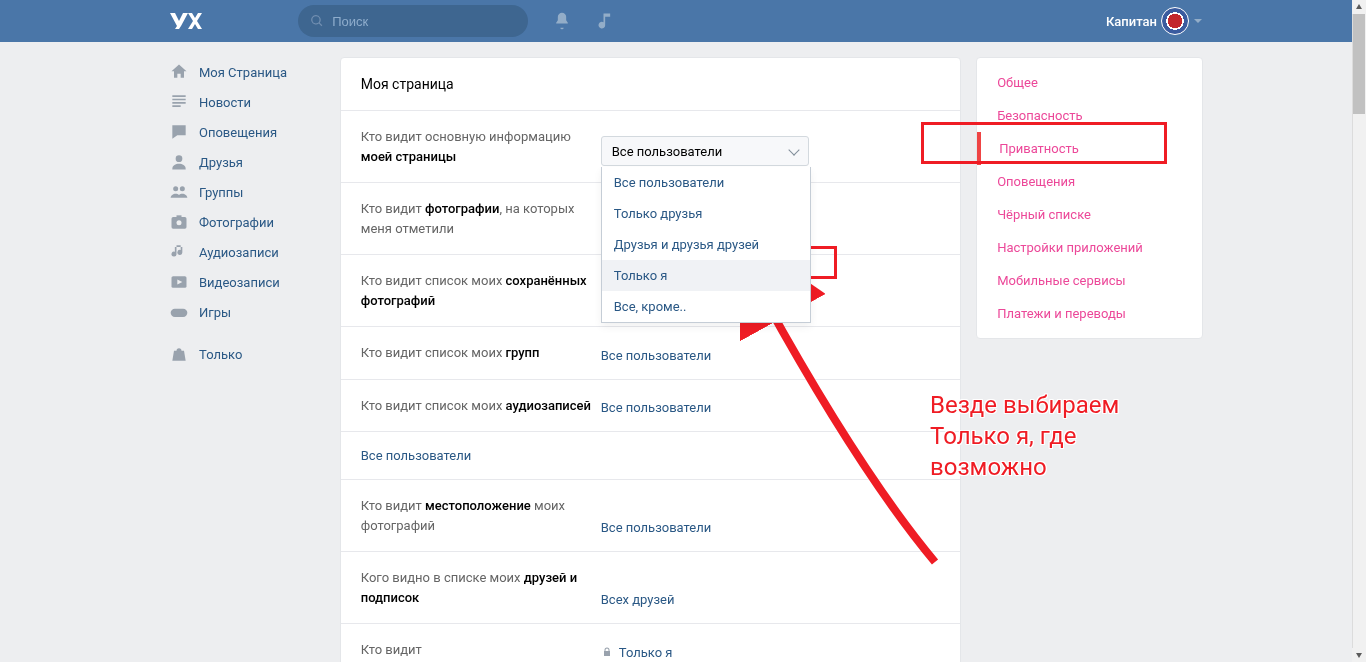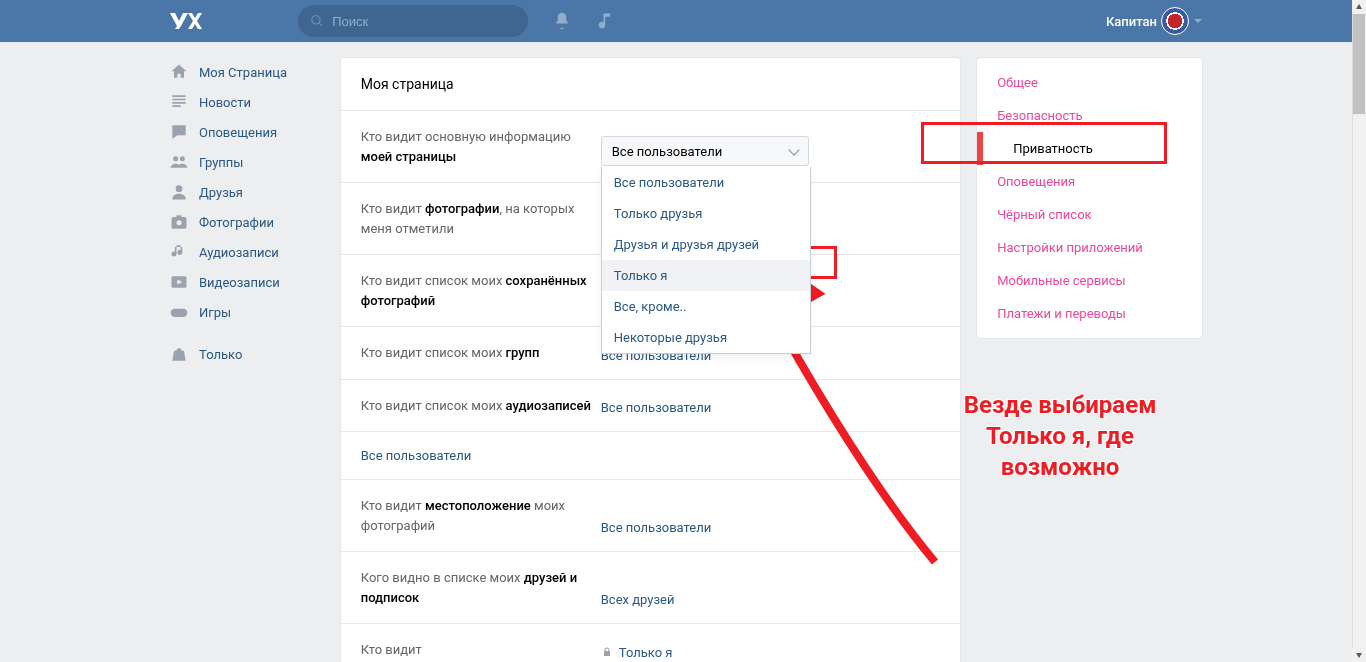--- a/index.html
+++ b/index.html
@@ -32,30 +32,30 @@
   .row-label b{color:#000;font-weight:500;}
   .row-value{color:#2a5885;cursor:pointer;display:flex;align-items:center;gap:6px;}
   .lock-icon{width:12px;height:12px;fill:#99a2ad;}
   .dropdown-sel{width:208px;height:30px;background:#f7f8fa;border:1px solid #d3d9de;border-radius:3px;padding:0 10px;display:flex;align-items:center;justify-content:space-between;color:#000;font-size:13px;cursor:pointer;position:relative;}
   .dropdown-sel .arrow{width:8px;height:8px;border-right:1px solid #818d99;border-bottom:1px solid #818d99;transform:rotate(45deg);margin-bottom:3px;}
   .dropdown{position:absolute;top:30px;left:-1px;width:210px;background:#fff;border:1px solid #c5cdd6;border-top:none;z-index:10;box-shadow:0 4px 8px rgba(0,0,0,0.06);}
   .dd-item{padding:8px 12px;font-size:13px;color:#2a5885;cursor:pointer;}
   .dd-item.hover{background:#f0f2f5;}
   .right-panel{width:230px;background:#fff;border:1px solid #e4e6e9;border-radius:4px;padding:8px 0;}
   .rp-item{padding:9px 20px;color:#ec4899;cursor:pointer;font-size:13px;}
-  .rp-item.active{color:#000000;border-left:6px solid #ef4444;padding-left:30px;}
+  .rp-item.active{color:#ec4899;border-left:4px solid #ef4444;padding-left:18px;}
   .scrollbar{position:absolute;right:0;top:0;width:14px;height:100%;background:#f1f1f1;border-left:1px solid #dcdcdc;}
   .scroll-thumb{position:absolute;right:1px;top:1px;width:12px;height:100px;background:#c1c1c1;}
   .scroll-arrow{position:absolute;right:0;width:14px;height:14px;background:#f1f1f1;display:flex;align-items:center;justify-content:center;}
   .scroll-arrow.up{top:0;}
   .scroll-arrow.down{bottom:0;}
   .scroll-arrow svg{width:8px;height:8px;fill:#5b5b5b;}
   .annot-box1{position:absolute;border:3px solid #ef1c24;pointer-events:none;}
   .annot-arrow{position:absolute;pointer-events:none;}
-  .annot-text{position:absolute;font-size:24px;font-weight:700;color:#ef1c24;text-align:center;line-height:1.3;text-shadow:-1px 0 #fff,1px 0 #fff,0 -1px #fff,0 1px #fff,-1px -1px #fff,1px 1px #fff,-1px 1px #fff,1px -1px #fff;pointer-events:none;}
+  .annot-text{position:absolute;font-size:24px;font-weight:400;color:#ef1c24;text-align:left;line-height:1.3;text-shadow:-1px 0 #fff,1px 0 #fff,0 -1px #fff,0 1px #fff,-1px -1px #fff,1px 1px #fff,-1px 1px #fff,1px -1px #fff;pointer-events:none;}
   .wrapper{position:relative;height:662px;overflow:hidden;}
 </style>
 </head>
 <body>
 
 <div class="wrapper">
 
 <div class="header">
   <div class="header-inner">
     <div class="vk-logo">
@@ -111,35 +111,35 @@
           <span class="nav-ico">
             <svg viewBox="0 0 24 24">
               <path d="M4 4h16v12H10l-6 4V4z"></path>
             </svg>
           </span>
           <span>Оповещения</span>
         </div>
         <div class="nav-item">
           <span class="nav-ico">
             <svg viewBox="0 0 24 24">
+              <circle cx="12" cy="8" r="4"></circle>
+              <path d="M4 20c0-4 4-6 8-6s8 2 8 6v1H4z"></path>
+            </svg>
+          </span>
+          <span>Друзья</span>
+        </div>
+        <div class="nav-item">
+          <span class="nav-ico">
+            <svg viewBox="0 0 24 24">
               <circle cx="8" cy="8" r="3"></circle>
               <circle cx="16" cy="8" r="3"></circle>
               <path d="M2 19c0-3 3-5 6-5s6 2 6 5zM10 19c0-3 3-5 6-5s6 2 6 5z"></path>
             </svg>
           </span>
           <span>Группы</span>
-        </div>
-        <div class="nav-item">
-          <span class="nav-ico">
-            <svg viewBox="0 0 24 24">
-              <circle cx="12" cy="8" r="4"></circle>
-              <path d="M4 20c0-4 4-6 8-6s8 2 8 6v1H4z"></path>
-            </svg>
-          </span>
-          <span>Друзья</span>
         </div>
         <div class="nav-item">
           <span class="nav-ico">
             <svg viewBox="0 0 24 24">
               <rect x="3" y="6" width="18" height="14" rx="2"></rect>
               <circle cx="12" cy="13" r="3" fill="#edeef0"></circle>
               <rect x="9" y="4" width="6" height="3"></rect>
             </svg>
           </span>
           <span>Фотографии</span>
@@ -187,21 +187,20 @@
             <div class="row-label">Кто видит основную информацию <b>моей страницы</b></div>
             <div class="dropdown-sel">
               <span>Все пользователи</span>
               <span class="arrow"></span>
               <div class="dropdown">
                 <div class="dd-item">Все пользователи</div>
                 <div class="dd-item">Только друзья</div>
                 <div class="dd-item">Друзья и друзья друзей</div>
                 <div class="dd-item hover">Только я</div>
                 <div class="dd-item">Все, кроме..</div>
-                <div class="dd-item">Некоторые друзья</div>
               </div>
             </div>
           </div>
           <div class="row">
             <div class="row-label">Кто видит <b>фотографии</b>, на которых меня отметили</div>
           </div>
           <div class="row">
             <div class="row-label">Кто видит список моих <b>сохранённых фотографий</b></div>
           </div>
           <div class="row">
@@ -233,21 +232,21 @@
             </div>
           </div>
         </div>
   </div>
 
   <div class="right-panel" id="rpanel">
         <div class="rp-item">Общее</div>
         <div class="rp-item">Безопасность</div>
         <div class="rp-item active">Приватность</div>
         <div class="rp-item">Оповещения</div>
-        <div class="rp-item">Чёрный список</div>
+        <div class="rp-item">Чёрный списке</div>
         <div class="rp-item">Настройки приложений</div>
         <div class="rp-item">Мобильные сервисы</div>
         <div class="rp-item">Платежи и переводы</div>
       </div>
 
 </div>
 
 <div class="annot-box1" style="left:921px;top:122px;width:246px;height:42px;"></div>
 <div class="annot-box1" style="left:624px;top:246px;width:213px;height:33px;"></div>
 <svg class="annot-arrow" style="left:740px;top:272px;width:210px;height:310px;" viewBox="0 0 210 310">

